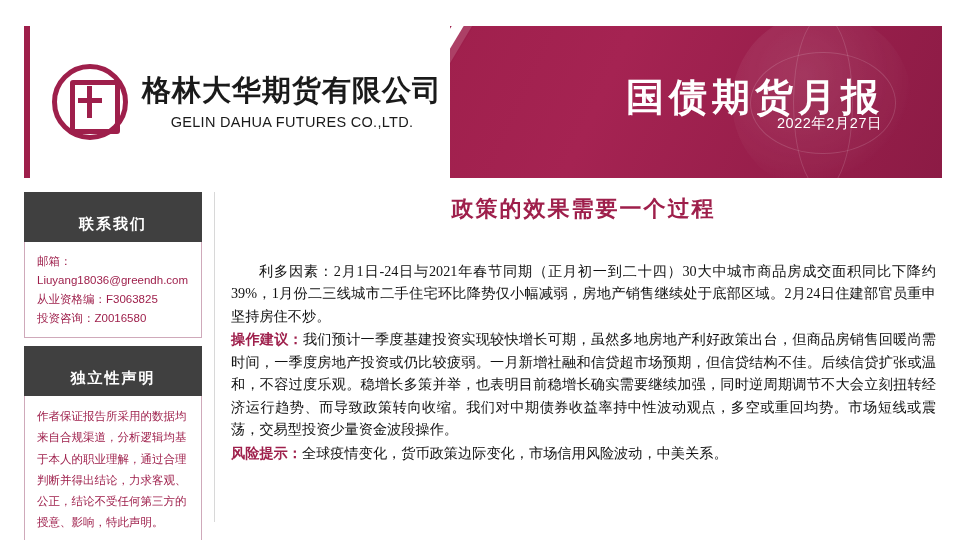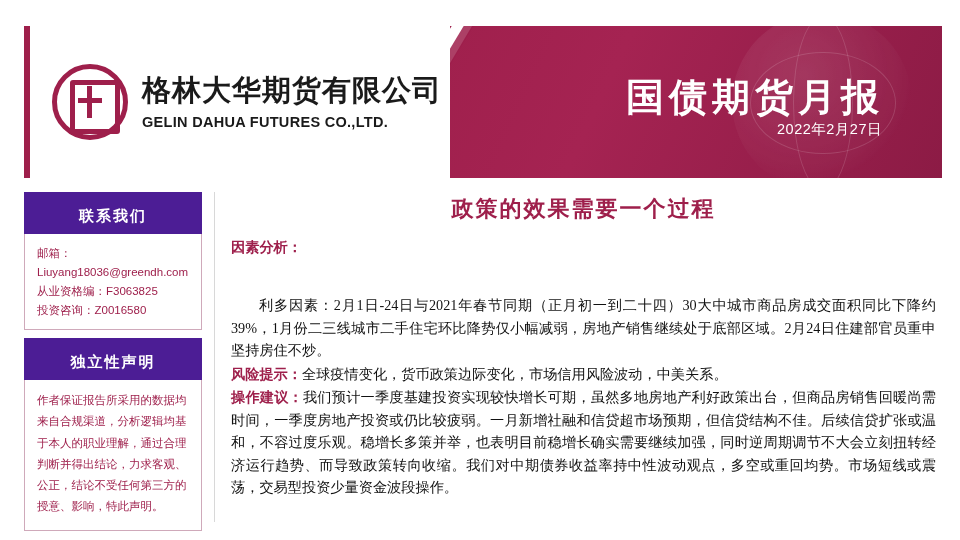--- a/index.html
+++ b/index.html
@@ -130,42 +130,43 @@
     font-size: 29px;
     font-weight: bold;
     color: #1a1a1a;
     letter-spacing: 1px;
     line-height: 1.15;
     white-space: nowrap;
   }
   .logo-text-en {
     font-family: "Liberation Sans", sans-serif;
     font-size: 14.5px;
-    font-weight: bold;
+    font-weight: normal;
     color: #1a1a1a;
     letter-spacing: .3px;
     white-space: nowrap;
     margin-top: 6px;
+    text-align: center;
   }
 
   .header-title {
     position: absolute;
     right: 58px;
     top: 46px;
     color: #ffffff;
     font-size: 38px;
     font-weight: bold;
     letter-spacing: 5px;
     font-family: "Liberation Serif", "DejaVu Serif", serif;
     text-align: right;
   }
   .header-date {
     position: absolute;
     right: 60px;
-    top: 94px;
+    top: 88px;
     color: #ffffff;
     font-size: 14.5px;
     font-family: "Liberation Sans", sans-serif;
     letter-spacing: .5px;
     text-align: right;
   }
 
   
   .body-wrap {
     display: flex;
@@ -173,27 +174,27 @@
     height: 330px;
   }
 
   .sidebar {
     width: 178px;
     flex: none;
     display: flex;
     flex-direction: column;
   }
   .side-head {
-    background: #4c1d95;
+    background: #404040;
     color: #ffffff;
     text-align: center;
     font-size: 15px;
     font-weight: bold;
     letter-spacing: 2px;
-    padding: 15px 0 8px;
+    padding: 23px 0 8px;
     font-family: "Liberation Serif", "DejaVu Serif", serif;
   }
   .side-block {
     border: 1px solid #cfa9ba;
     border-top: none;
     padding: 10px 10px 12px 12px;
     box-sizing: border-box;
     color: #9e1f4b;
     font-size: 11.5px;
     line-height: 1.65;
@@ -292,28 +293,25 @@
         <div>投资咨询：Z0016580</div>
       </div>
 
       <div class="side-head second">独立性声明</div>
       <div class="side-block statement">作者保证报告所采用的数据均来自合规渠道，分析逻辑均基于本人的职业理解，通过合理判断并得出结论，力求客观、公正，结论不受任何第三方的授意、影响，特此声明。</div>
     </div>
 
     <div class="content">
       <div class="doc-title">政策的效果需要一个过程</div>
 
-      <div class="para lead-line">
-        <span class="lead">因素分析：</span>
+      <div class="para indent">利多因素：2月1日-24日与2021年春节同期（正月初一到二十四）30大中城市商品房成交面积同比下降约39%，1月份二三线城市二手住宅环比降势仅小幅减弱，房地产销售继续处于底部区域。2月24日住建部官员重申坚持房住不炒。</div>
+
+      <div class="para">
+        <span class="lead">操作建议：</span><span>我们预计一季度基建投资实现较快增长可期，虽然多地房地产利好政策出台，但商品房销售回暖尚需时间，一季度房地产投资或仍比较疲弱。一月新增社融和信贷超市场预期，但信贷结构不佳。后续信贷扩张或温和，不容过度乐观。稳增长多策并举，也表明目前稳增长确实需要继续加强，同时逆周期调节不大会立刻扭转经济运行趋势、而导致政策转向收缩。我们对中期债券收益率持中性波动观点，多空或重回均势。市场短线或震荡，交易型投资少量资金波段操作。</span>
       </div>
-      <div class="para indent">利多因素：2月1日-24日与2021年春节同期（正月初一到二十四）30大中城市商品房成交面积同比下降约39%，1月份二三线城市二手住宅环比降势仅小幅减弱，房地产销售继续处于底部区域。2月24日住建部官员重申坚持房住不炒。</div>
 
       <div class="para">
         <span class="lead">风险提示：</span><span>全球疫情变化，货币政策边际变化，市场信用风险波动，中美关系。</span>
       </div>
-
-      <div class="para">
-        <span class="lead">操作建议：</span><span>我们预计一季度基建投资实现较快增长可期，虽然多地房地产利好政策出台，但商品房销售回暖尚需时间，一季度房地产投资或仍比较疲弱。一月新增社融和信贷超市场预期，但信贷结构不佳。后续信贷扩张或温和，不容过度乐观。稳增长多策并举，也表明目前稳增长确实需要继续加强，同时逆周期调节不大会立刻扭转经济运行趋势、而导致政策转向收缩。我们对中期债券收益率持中性波动观点，多空或重回均势。市场短线或震荡，交易型投资少量资金波段操作。</span>
-      </div>
     </div>
 
   </div>
 </div>
 
 </body></html>

